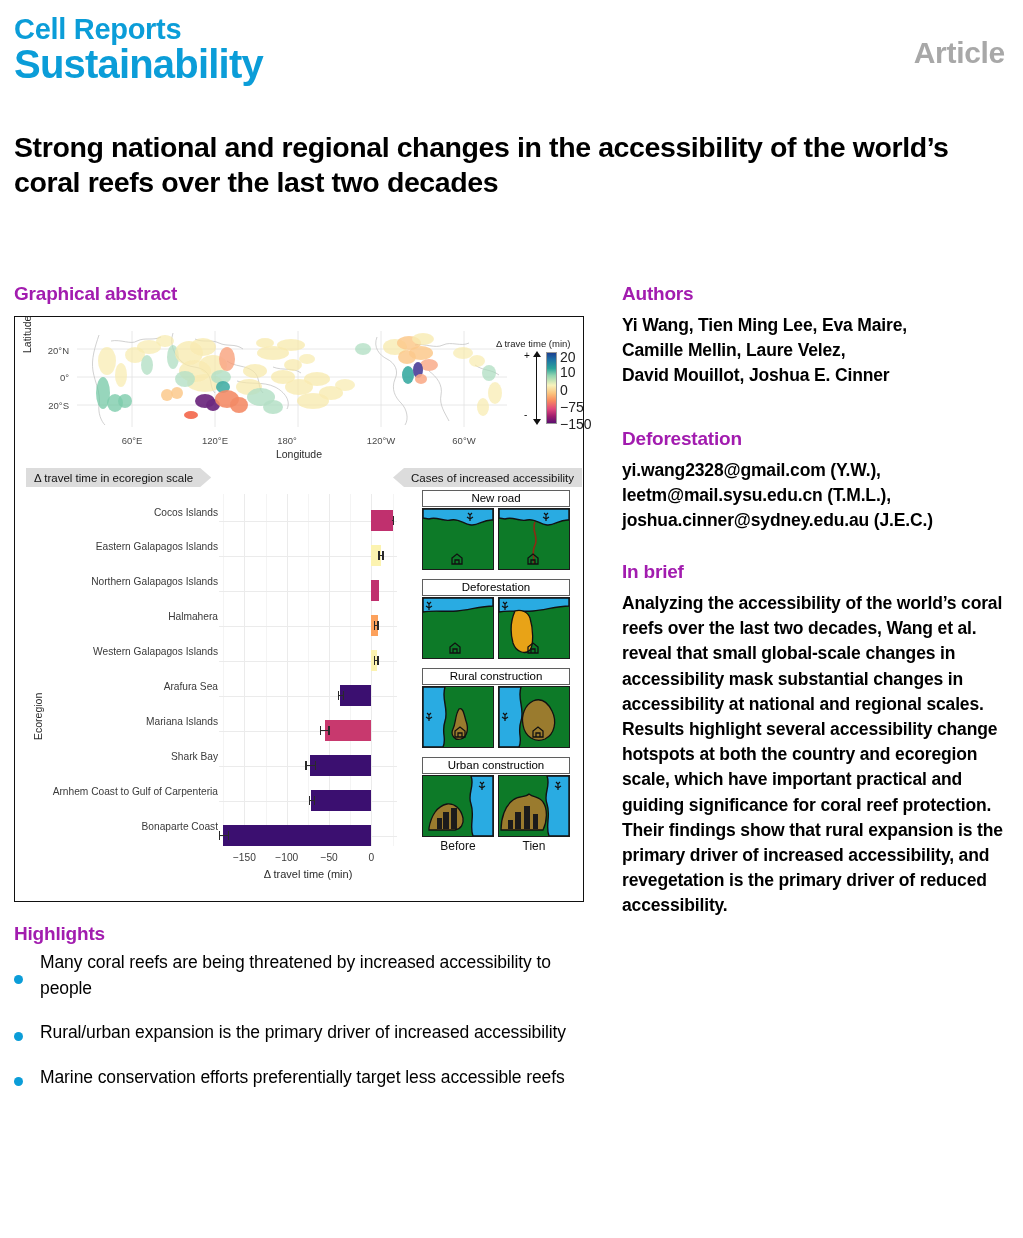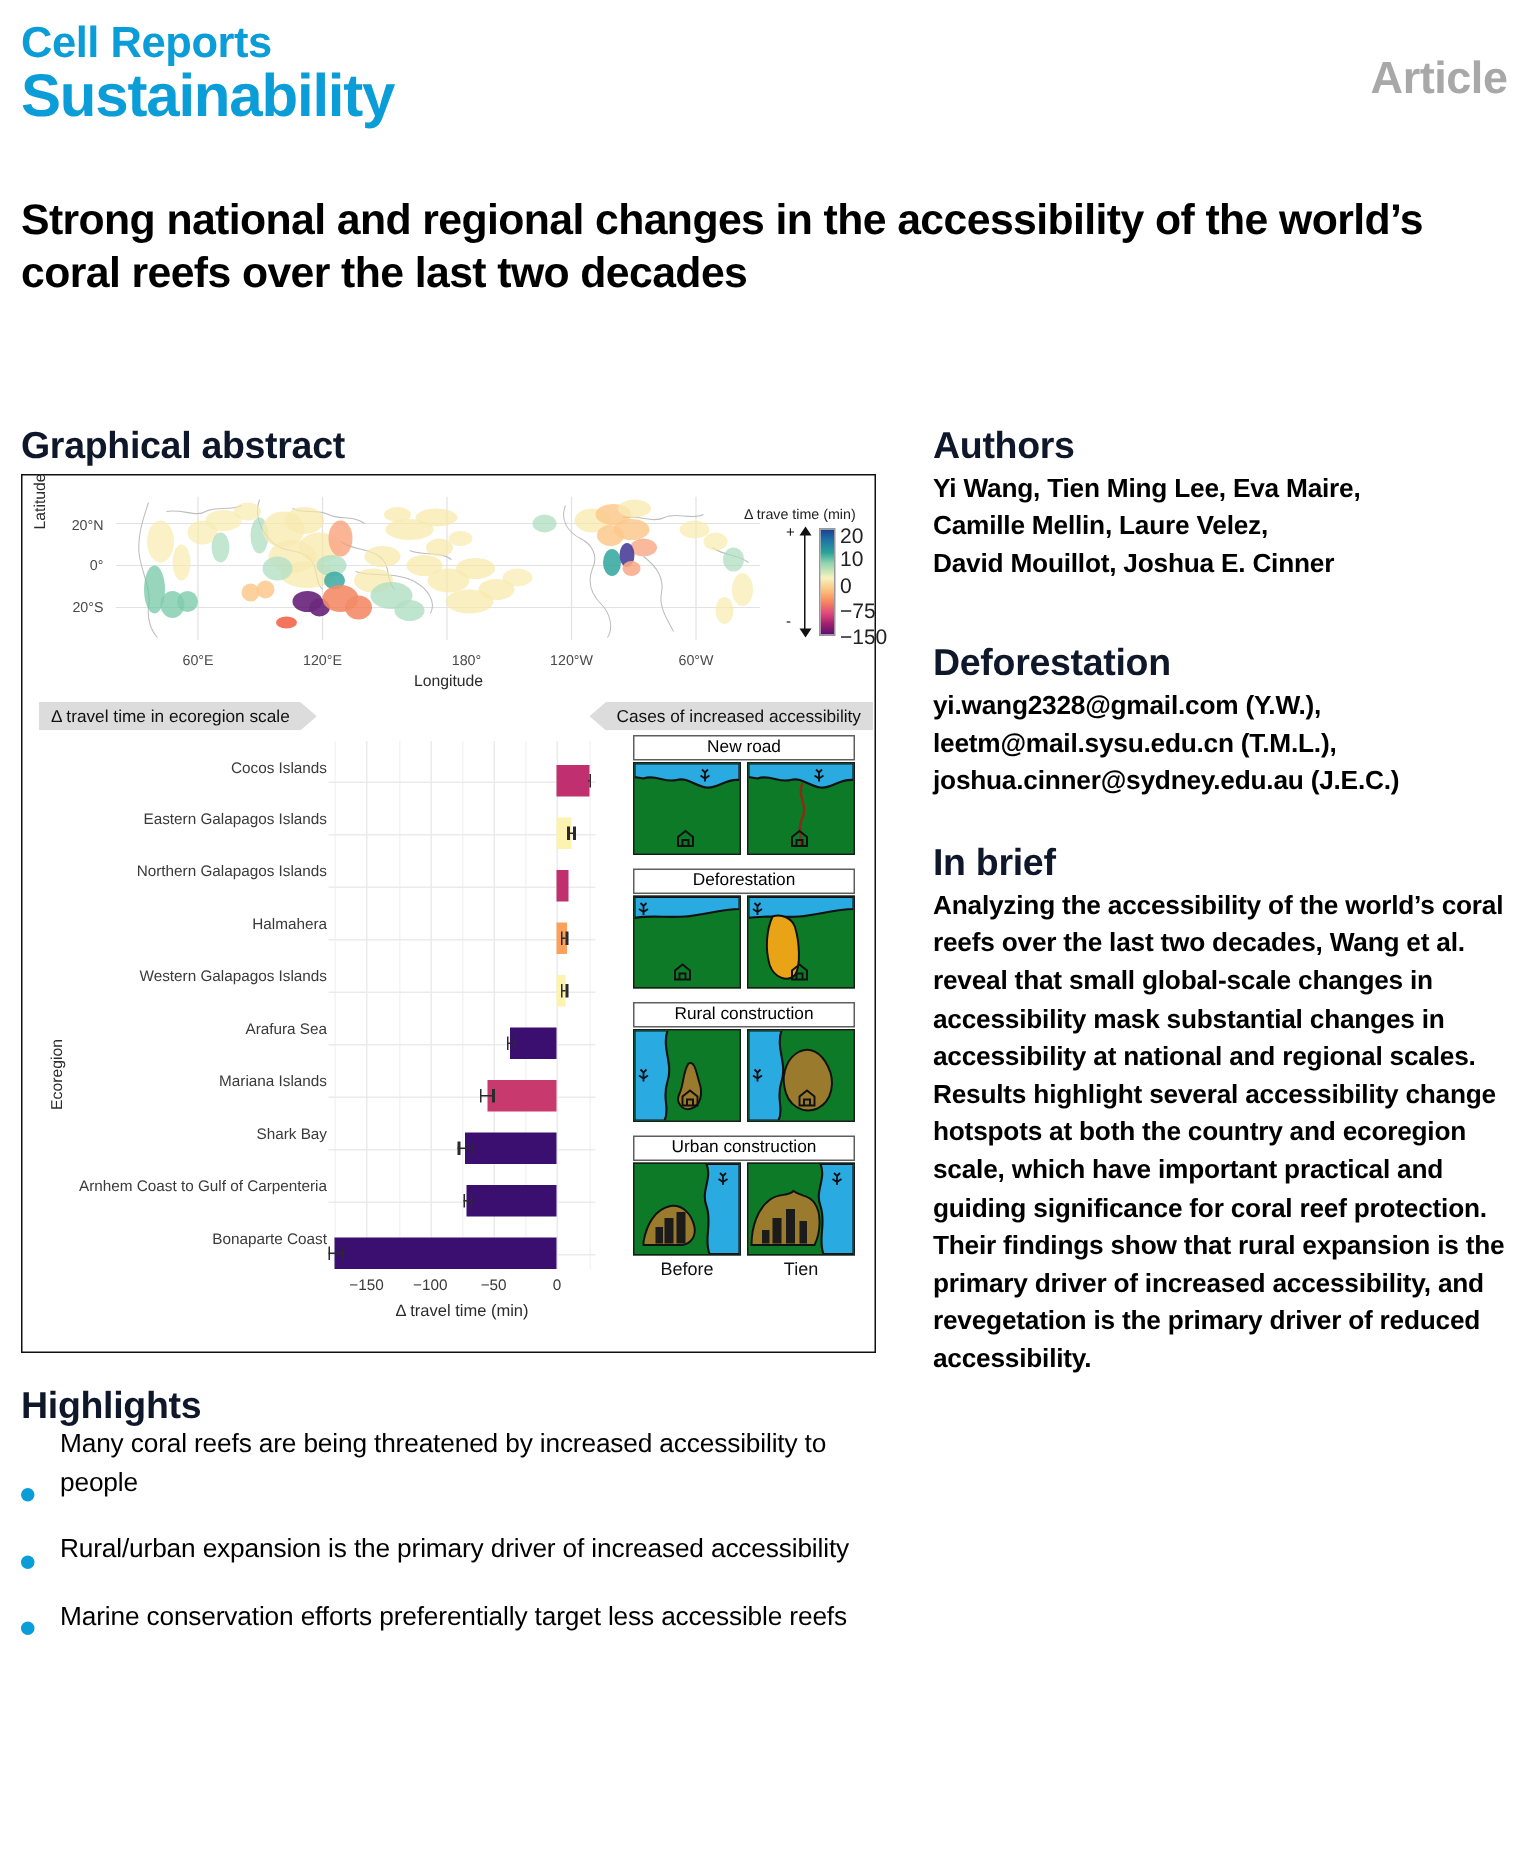--- a/index.html
+++ b/index.html
@@ -51,22 +51,22 @@
     top: 130px;
     width: 985px;
     font-size: 28.5px;
     font-weight: bold;
     line-height: 35px;
     letter-spacing: -0.4px;
   }
 
   
   .sec-head {
-    color: #0f172a;
-    font-size: 25px;
+    color: #a21caf;
+    font-size: 19px;
     font-weight: bold;
     letter-spacing: -0.2px;
   }
 
   .ga-head { position: absolute; left: 14px; top: 283px; }
   .hl-head { position: absolute; left: 14px; top: 923px; }
   .au-head { position: absolute; left: 622px; top: 283px; }
   .co-head { position: absolute; left: 622px; top: 428px; }
   .ib-head { position: absolute; left: 622px; top: 561px; }
 
@@ -88,21 +88,21 @@
 
   
   .hl-list {
     position: absolute;
     left: 14px;
     top: 950px;
     width: 580px;
   }
   .hl-item {
     display: flex;
-    align-items: flex-end;
+    align-items: center;
     margin-bottom: 19px;
   }
   .hl-bullet {
     width: 9px; height: 9px;
     border-radius: 50%;
     background: #0B9DD8;
     flex: 0 0 auto;
     margin-top: 8px;
     margin-right: 17px;
   }
@@ -512,21 +512,21 @@
             <ellipse cx="400" cy="30" rx="8" ry="6" fill="#f7e9a8" opacity="0.75"></ellipse>
             <ellipse cx="412" cy="42" rx="7" ry="8" fill="#aadcbe" opacity="0.8"></ellipse>
             <ellipse cx="418" cy="62" rx="7" ry="11" fill="#f7e9a8" opacity="0.75"></ellipse>
             <ellipse cx="406" cy="76" rx="6" ry="9" fill="#f7e9a8" opacity="0.75"></ellipse>
           </g>
         </svg>
       </div>
 
       <div class="lon-tick" style="left:92px; top:118px;">60°E</div>
       <div class="lon-tick" style="left:175px; top:118px;">120°E</div>
-      <div class="lon-tick" style="left:271px; top:118px;">180°</div>
+      <div class="lon-tick" style="left:247px; top:118px;">180°</div>
       <div class="lon-tick" style="left:341px; top:118px;">120°W</div>
       <div class="lon-tick" style="left:424px; top:118px;">60°W</div>
       <div class="lon-axis-label" style="top:131px;">Longitude</div>
     </div>
 
   </div>
 
   <div class="legend-title">Δ trave time (min)</div>
   <div class="legend-wrap">
     <div class="cb-plus">+</div>

